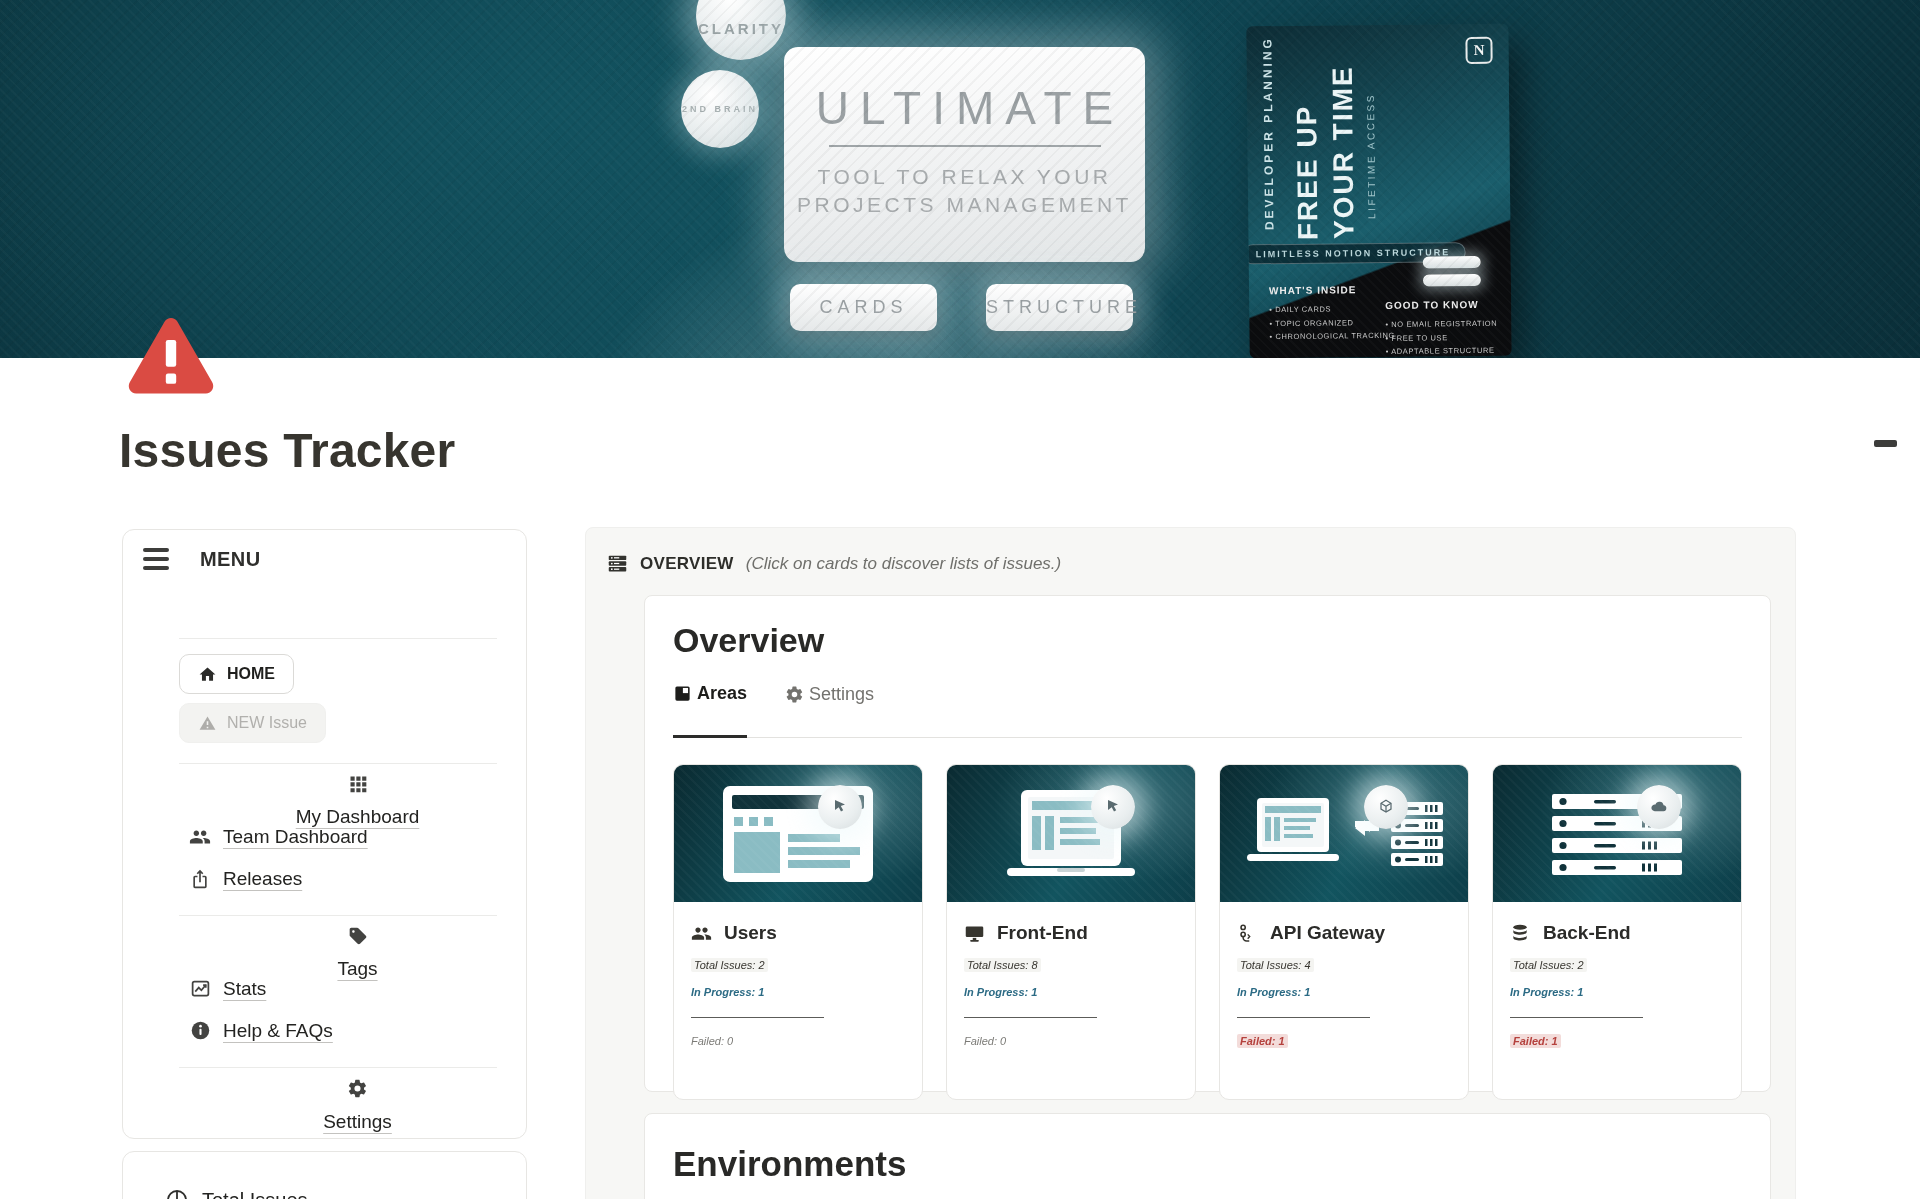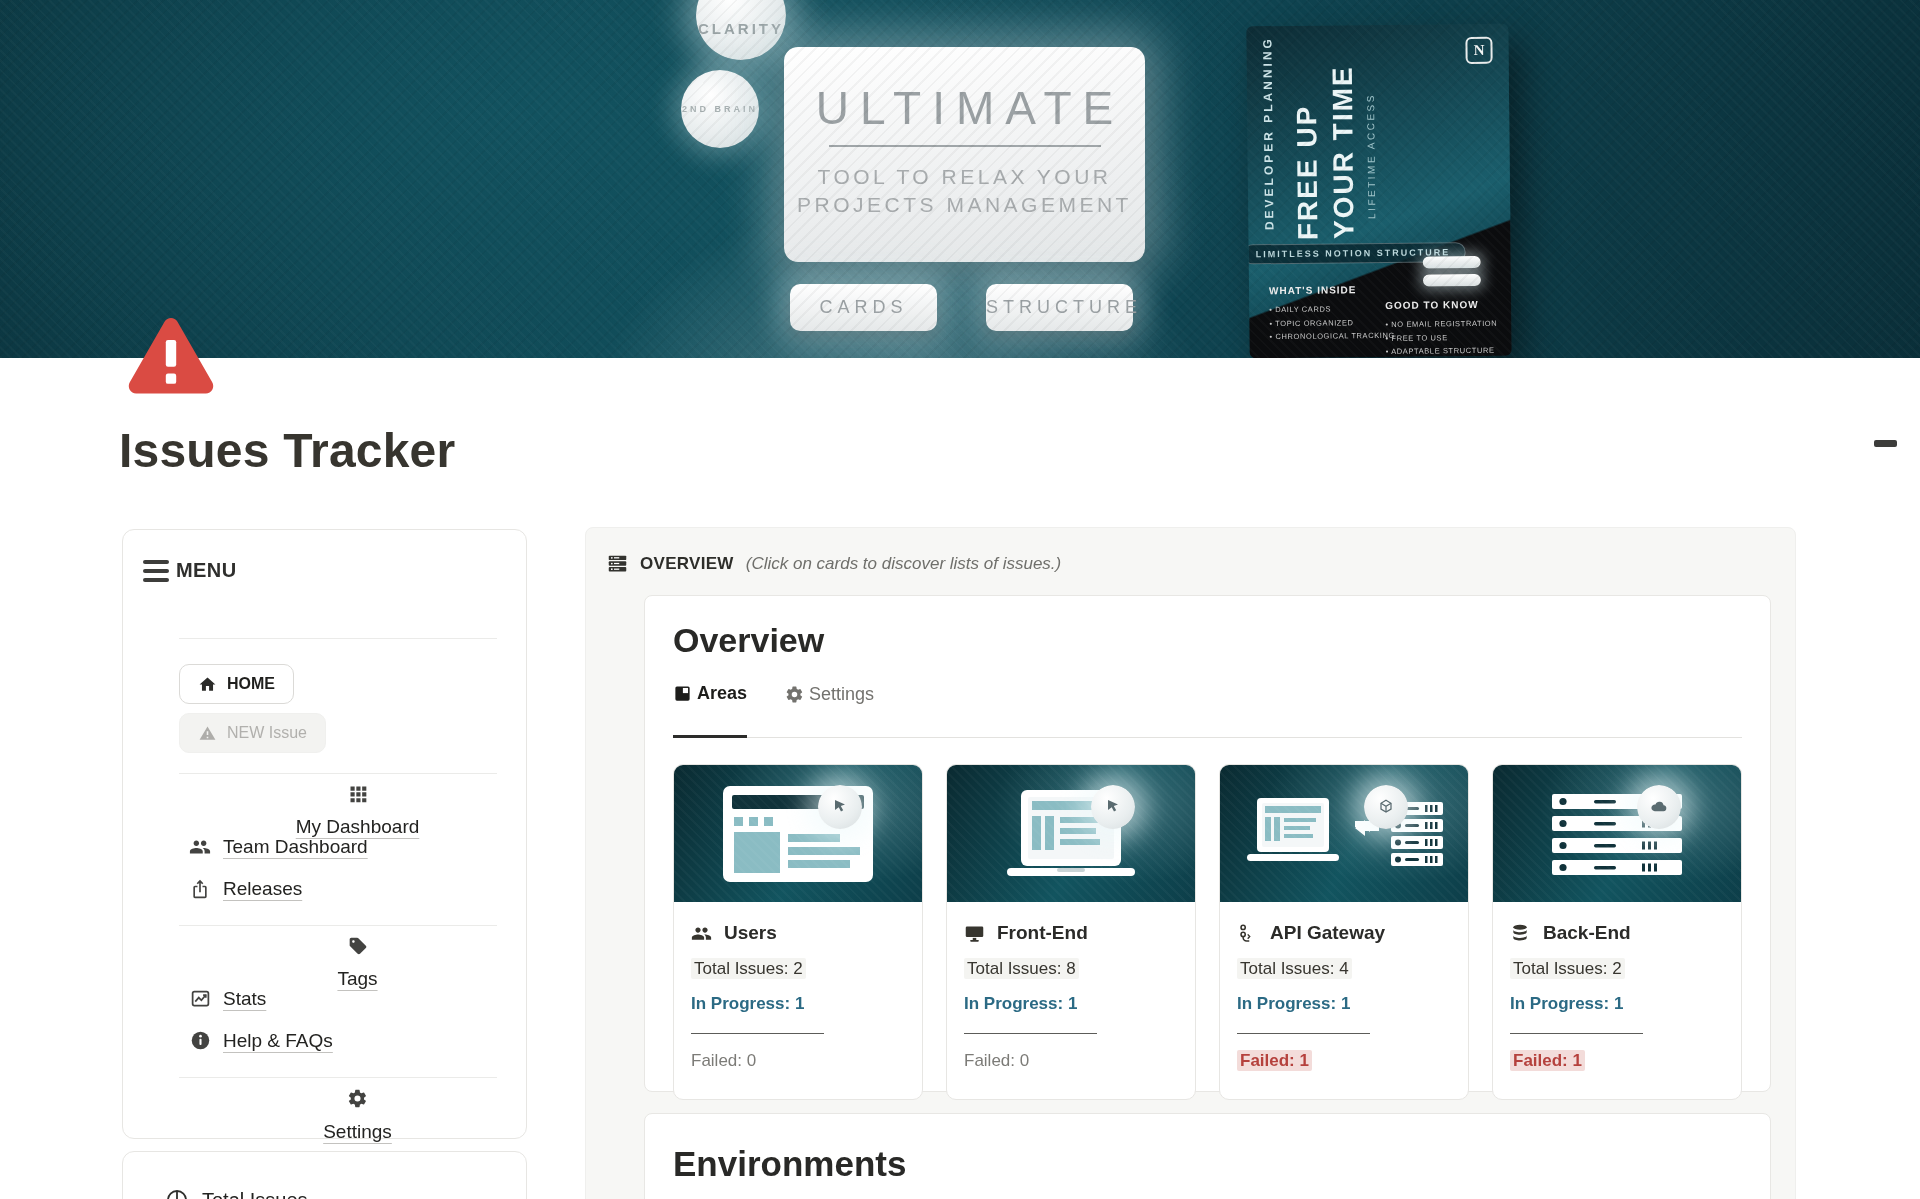--- a/index.html
+++ b/index.html
@@ -81,28 +81,28 @@
   .pbox .col.c1 { left:20px; top:256px; } .pbox .col.c2 { left:136px; top:272px; }
   
   .page-icon { position:absolute; left:126px; top:317px; width:90px; height:78px; }
   .page-title { position:absolute; left:119px; top:423px; font-size:48px; font-weight:700; color:#37352f; letter-spacing:.2px; }
   .top-dash { position:absolute; left:1874px; top:440px; width:23px; height:7px; border-radius:2px; background:#3c3c3a; cursor:pointer; }
   
   .menu-card {
     position:absolute; left:122px; top:529px; width:405px; height:610px;
     background:#fff; border:1px solid #e7e6e3; border-radius:12px; padding-top:18px;
   }
-  .menu-head { display:flex; align-items:flex-end; gap:7px; padding-left:20px; height:34px; }
+  .menu-head { display:flex; align-items:flex-start; gap:31px; padding-left:20px; height:34px; }
   .burger { width:26px; display:flex; flex-direction:column; gap:5px; cursor:pointer; }
   .burger span { display:block; height:4px; border-radius:2px; background:#3d3d3b; }
   .menu-title { font-size:20px; font-weight:700; color:#2f2f2d; letter-spacing:.4px; }
   .mdiv { border-top:1px solid #ebebe9; margin:0 29px 0 56px; }
   .mdiv.d1 { margin-top:56px; } .mdiv.d2 { margin-top:20px; } .mdiv.d3 { margin-top:16px; } .mdiv.d4 { margin-top:16px; }
   .mbtn {
-    display:inline-flex; align-items:center; gap:10px; margin:25px 0 0 56px; height:40px; padding:0 18px;
+    display:inline-flex; align-items:center; gap:10px; margin:15px 0 0 56px; height:40px; padding:0 18px;
     border-radius:10px; border:1px solid #dbdad7; background:#fff; font-size:16px; font-weight:600; color:#1f1f1d;
     font-family:inherit; cursor:pointer;
   }
   .mbtn.disabled { border-color:#f0f0ee; background:#f3f3f1; color:#b1b0ad; font-weight:400; margin-top:9px; }
   .mbtn svg { flex:none; }
   .mrow { display:flex; align-items:center; gap:12px; padding-left:66px; height:41px; margin-top:1px; cursor:pointer; }
   .mrow:first-of-type { margin-top:0;flex-direction:column; }
   .mrows { padding-top:10px; }
   .micon { width:22px; height:22px; color:#434341; display:flex; align-items:center; justify-content:center; }
   .mlink {
@@ -149,21 +149,21 @@
   .acard-img .illus { position:absolute; left:50%; top:50%; transform:translate(-50%,-50%); }
   .badge {
     position:absolute; right:60px; top:20px; width:44px; height:44px; border-radius:50%; z-index:2;
     background:radial-gradient(circle at 36% 30%, #ffffff 0%, #e9eeef 60%, #d5dcde 100%);
     box-shadow:0 0 26px 12px rgba(235,250,252,.55);
     display:flex; align-items:center; justify-content:center;
   }
   .acard-body { padding:14px 17px 0 17px; }
   .acard-title { display:flex; align-items:center; gap:12px; font-size:19px; font-weight:600; color:#2b2b29; margin-top:6px; }
   .acard-title .ticon { width:21px; height:21px; color:#37352f; display:flex; }
-  .stat { font-size:17px; margin-top:15px; color:#37352f; }
+  .stat { font-size:11px; margin-top:15px; color:#37352f;font-style:italic; }
   .stat .hl { background:#f4f4f1; padding:1px 3px; border-radius:2px; }
   .stat.prog { color:#2b6a84; font-weight:700; margin-top:15px; }
   .stat-line { border:none; border-top:1.6px solid #5c5c59; width:133px; margin:19px 0 0 0; }
   .stat.failed { color:#7c7b77; margin-top:17px; }
   .stat.failed.alert { color:#b5413d; font-weight:600; }
   .stat.failed.alert .hl { background:#f3dcda; }
   .env-card {
     position:absolute; left:58px; top:585px; width:1127px; height:160px;
     background:#fff; border:1px solid #e8e7e4; border-radius:8px; padding:30px 28px;
   }

